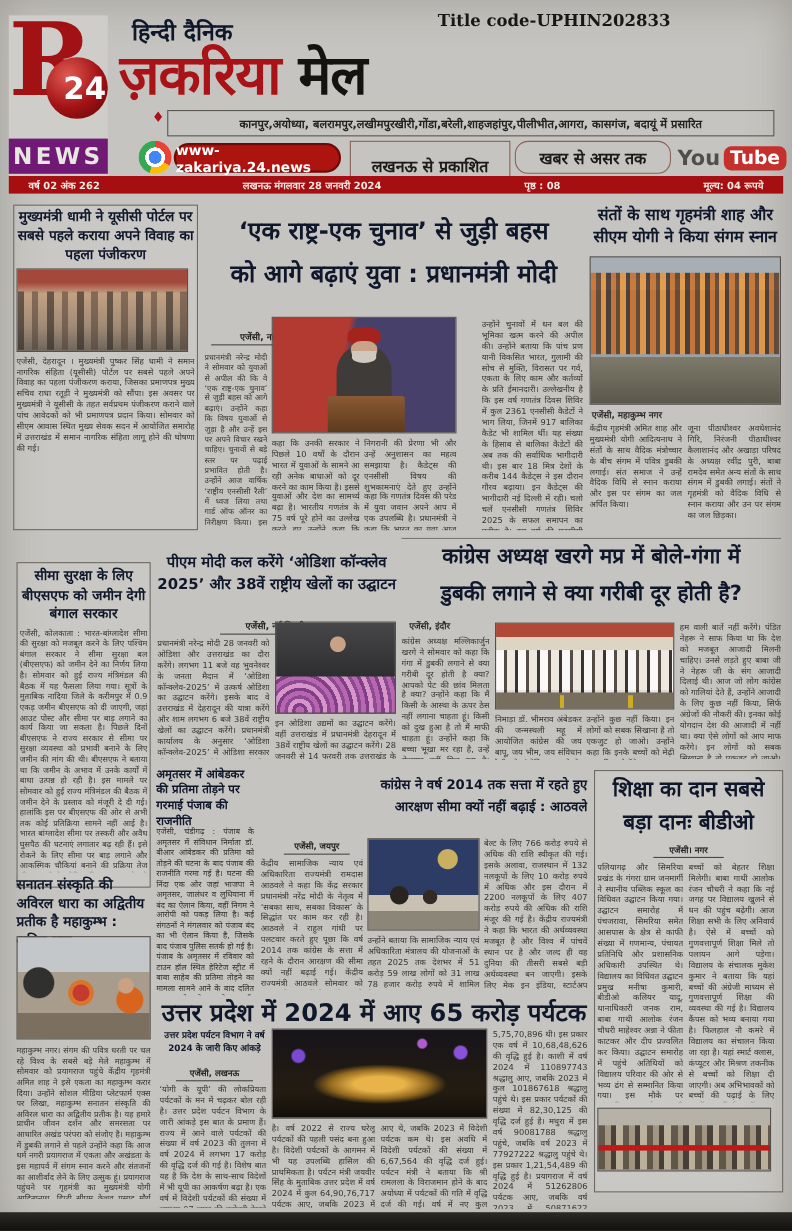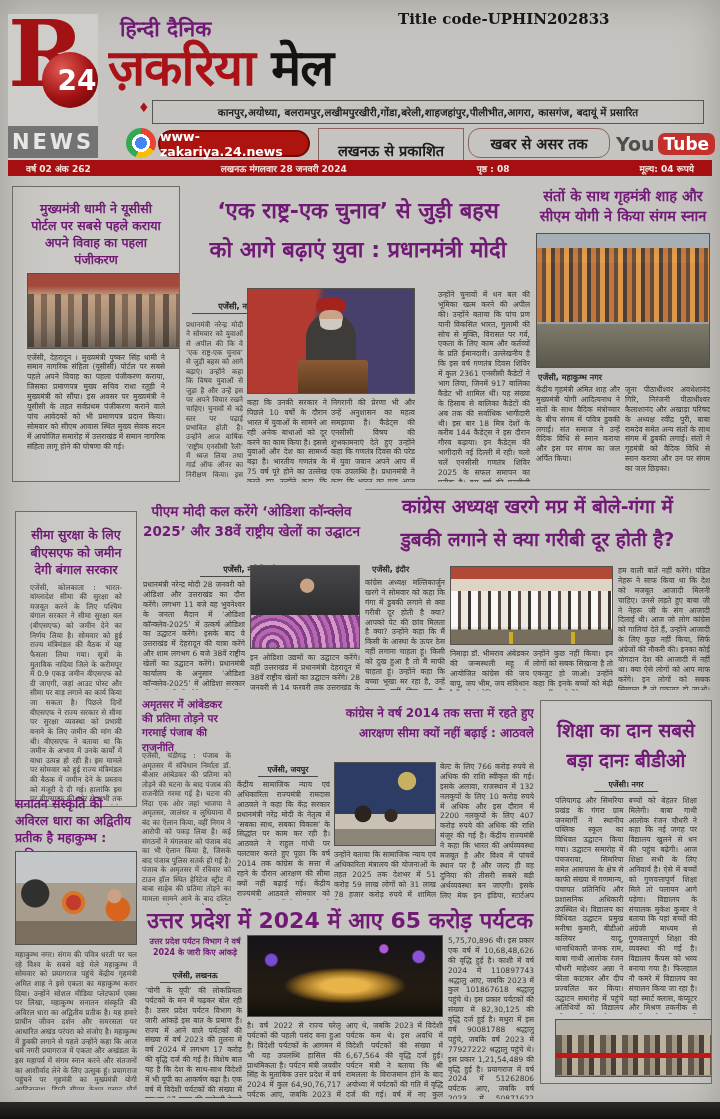--- a/index.html
+++ b/index.html
@@ -1,33 +1,33 @@
 <!DOCTYPE html>
 <html><head>
 <meta charset="utf-8">
 <style>
   html,body{margin:0;padding:0;background:#a8a6a2;}
   #page{position:relative;width:720px;height:1119px;margin:0 auto;overflow:hidden;
         background:#c6c4c0;font-family:"DejaVu Sans",sans-serif;color:#2e2d2b;
         box-shadow:inset 0 0 40px rgba(90,85,80,.35);}
   .abs{position:absolute;box-sizing:border-box;}
-  .hl{font-weight:bold;color:#701a75;}
+  .hl{font-weight:bold;color:#0f172a;}
   .body-txt{font-size:7.5px;line-height:1.32;text-align:justify;overflow:hidden;color:#37352f;word-break:break-word;}
   .byline{font-weight:bold;font-size:8.2px;text-align:center;border-bottom:1px solid #4a4844;padding-bottom:2px;color:#222;}
-  .boxed{border:1px solid #6e6a64;padding:14px;overflow:hidden;background:rgba(255,255,255,.08);}
+  .boxed{border:1px solid #6e6a64;padding:2px;overflow:hidden;background:rgba(255,255,255,.08);}
   .nowrap{white-space:nowrap;overflow:hidden;}
   .center{text-align:center;}
   .ph{position:absolute;border:1px solid #55524e;box-sizing:border-box;overflow:hidden;}
   
   .logo-wrap{background:#cfcdc9;}
   .logo-r{position:absolute;left:0;top:-14px;font-size:92px;font-weight:bold;color:#a21114;font-family:"DejaVu Serif",serif;}
   .logo-ball{position:absolute;left:34px;top:38px;width:56px;height:56px;border-radius:50%;
              background:radial-gradient(circle at 35% 30%,#e05a52,#a21114 55%,#5e0606);display:flex;align-items:center;justify-content:center;}
   .logo-ball span{color:#fff;font-size:28px;font-weight:bold;margin-left:14px;}
-  .logo-news{position:absolute;left:0;top:112px;width:90px;height:32px;background:#737373;display:flex;align-items:center;justify-content:center;}
+  .logo-news{position:absolute;left:0;top:112px;width:90px;height:32px;background:#701a75;display:flex;align-items:center;justify-content:center;}
   .logo-news span{color:#e8e6e2;font-weight:bold;font-size:21px;letter-spacing:3px;}
   .masthead-red{color:#a91216;}
   .masthead-black{color:#141310;}
   .cities-box{border:1px solid #5a5650;font-size:10.3px;font-weight:bold;display:flex;align-items:center;justify-content:center;color:#232220;}
   .pill{background:#ad1410;border:2px solid #700a06;border-radius:15px;color:#fff;
         font-weight:bold;font-size:12.5px;display:flex;align-items:center;justify-content:center;}
   .hdr-box{border:1.5px solid #8a6258;display:flex;align-items:center;justify-content:center;font-weight:bold;font-size:14.5px;color:#1c1b19;}
   .chrome{border-radius:50%;background:
      radial-gradient(circle at 50% 50%,#4285f4 0 27%,#fff 28% 42%,transparent 43%),
      conic-gradient(#ea4335 0 120deg,#fbbc05 120deg 200deg,#34a853 200deg 360deg);}

